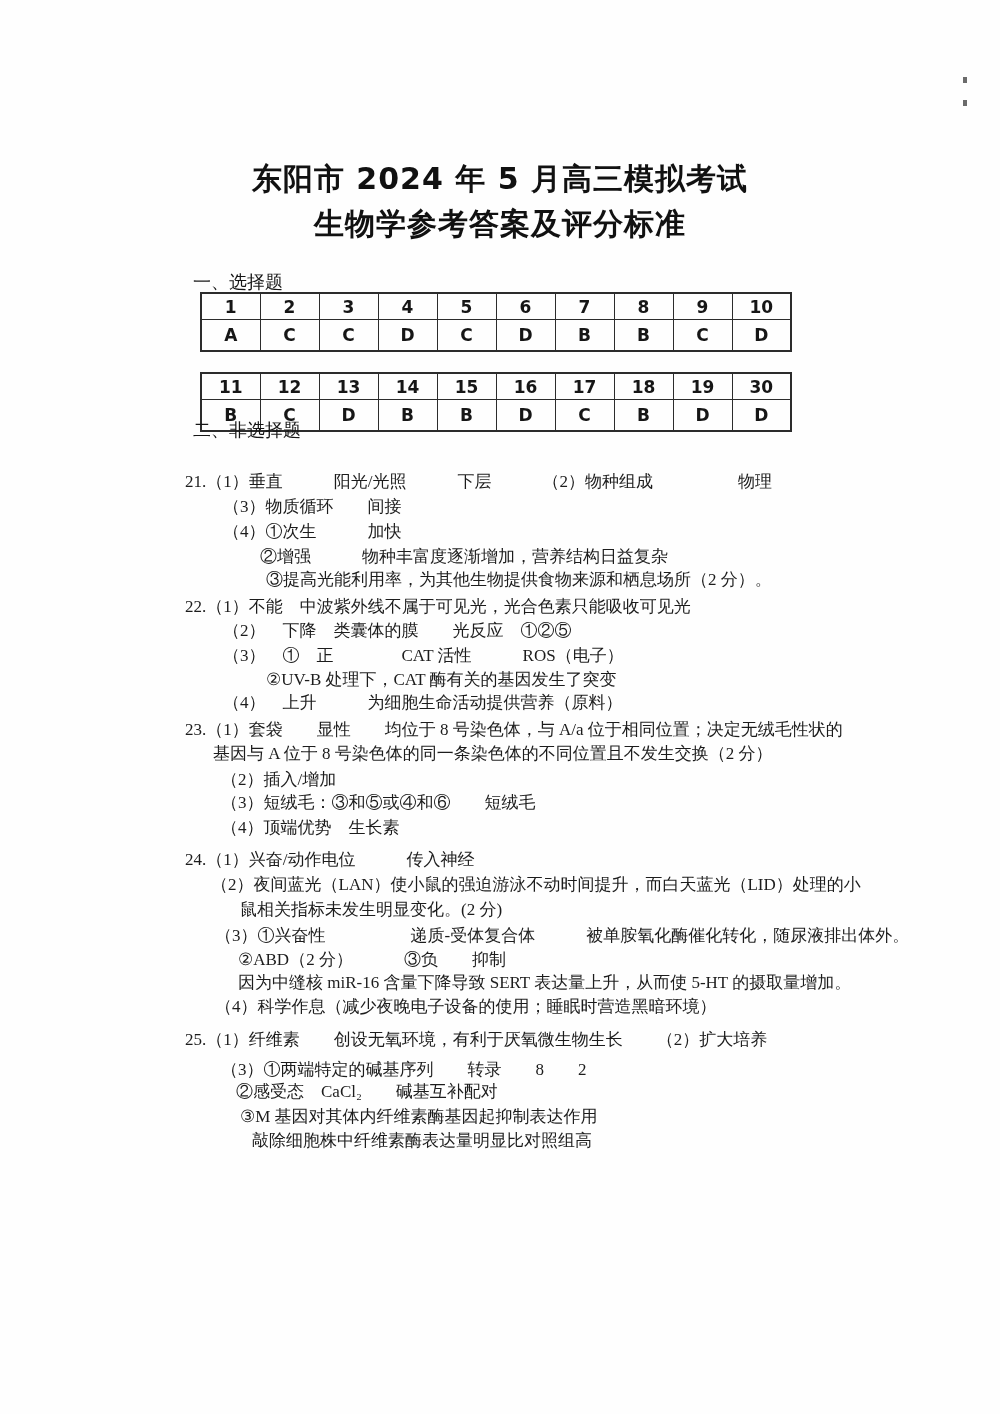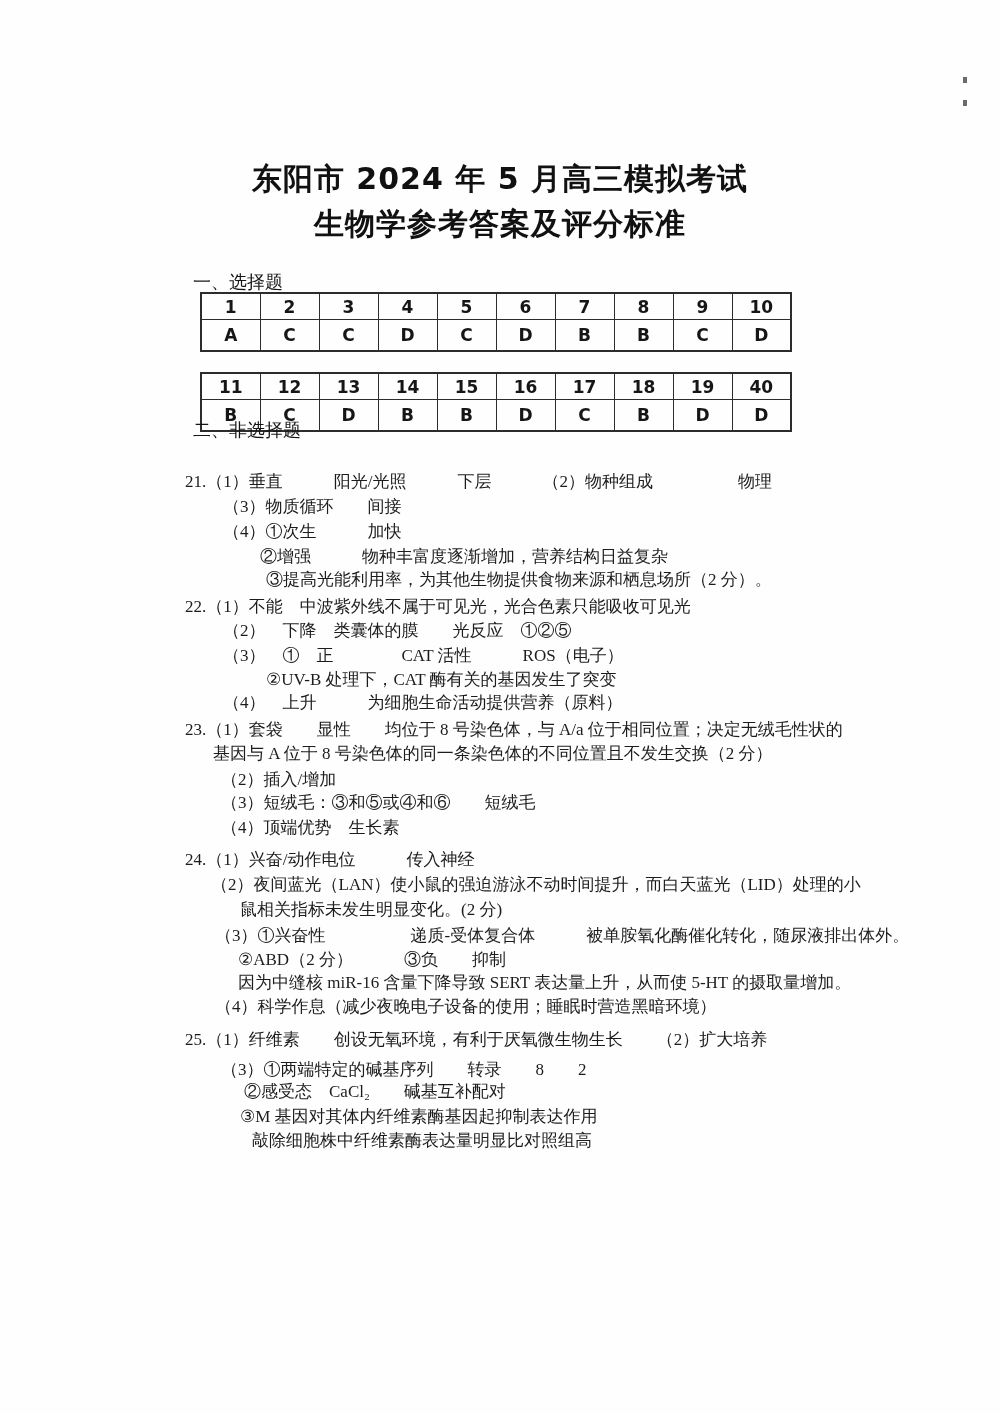--- a/index.html
+++ b/index.html
@@ -89,21 +89,21 @@
           <tr class="num-row">
         <td>11</td>
         <td>12</td>
         <td>13</td>
         <td>14</td>
         <td>15</td>
         <td>16</td>
         <td>17</td>
         <td>18</td>
         <td>19</td>
-        <td>40</td>
+        <td>30</td>
       </tr>
       <tr class="ans-row">
         <td>B</td>
         <td>C</td>
         <td>D</td>
         <td>B</td>
         <td>B</td>
         <td>D</td>
         <td>C</td>
         <td>B</td>
@@ -137,17 +137,17 @@
   <div class="ln" style="top:821px;  left:185px">24.（1）兴奋/动作电位　　　传入神经</div>
   <div class="ln" style="top:846px;  left:211px">（2）夜间蓝光（LAN）使小鼠的强迫游泳不动时间提升，而白天蓝光（LID）处理的小</div>
   <div class="ln" style="top:871px;  left:240px">鼠相关指标未发生明显变化。(2 分)</div>
   <div class="ln" style="top:897px;  left:215px">（3）①兴奋性　　　　　递质-受体复合体　　　被单胺氧化酶催化转化，随尿液排出体外。</div>
   <div class="ln" style="top:921px;  left:238px">②ABD（2 分）　　　③负　　抑制</div>
   <div class="ln" style="top:944px;  left:238px">因为中缝核 miR-16 含量下降导致 SERT 表达量上升，从而使 5-HT 的摄取量增加。</div>
   <div class="ln" style="top:968px;  left:215px">（4）科学作息（减少夜晚电子设备的使用；睡眠时营造黑暗环境）</div>
 
   <div class="ln" style="top:1001px; left:185px">25.（1）纤维素　　创设无氧环境，有利于厌氧微生物生长　　（2）扩大培养</div>
   <div class="ln" style="top:1031px; left:221px">（3）①两端特定的碱基序列　　转录　　8　　2</div>
-  <div class="ln" style="top:1053px; left:244px">②感受态　CaCl₂　　碱基互补配对</div>
+  <div class="ln" style="top:1053px; left:236px">②感受态　CaCl₂　　碱基互补配对</div>
   <div class="ln" style="top:1102px; left:252px">敲除细胞株中纤维素酶表达量明显比对照组高</div>
   <div class="ln" style="top:1078px; left:240px">③M 基因对其体内纤维素酶基因起抑制表达作用</div>
 
 </div>
 
 </body></html>

